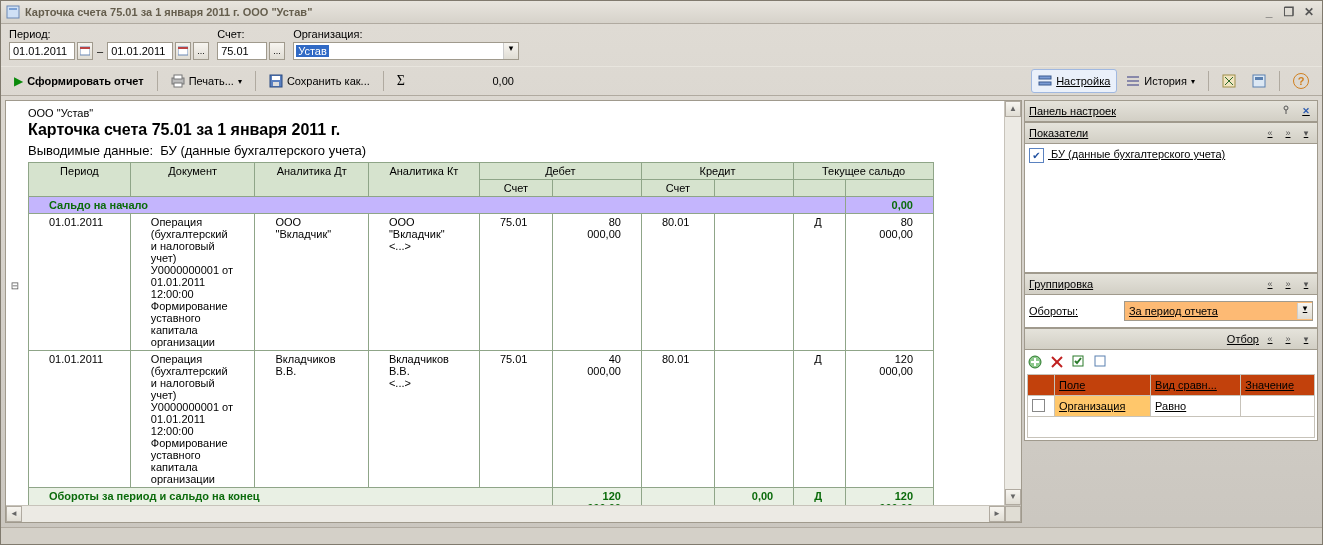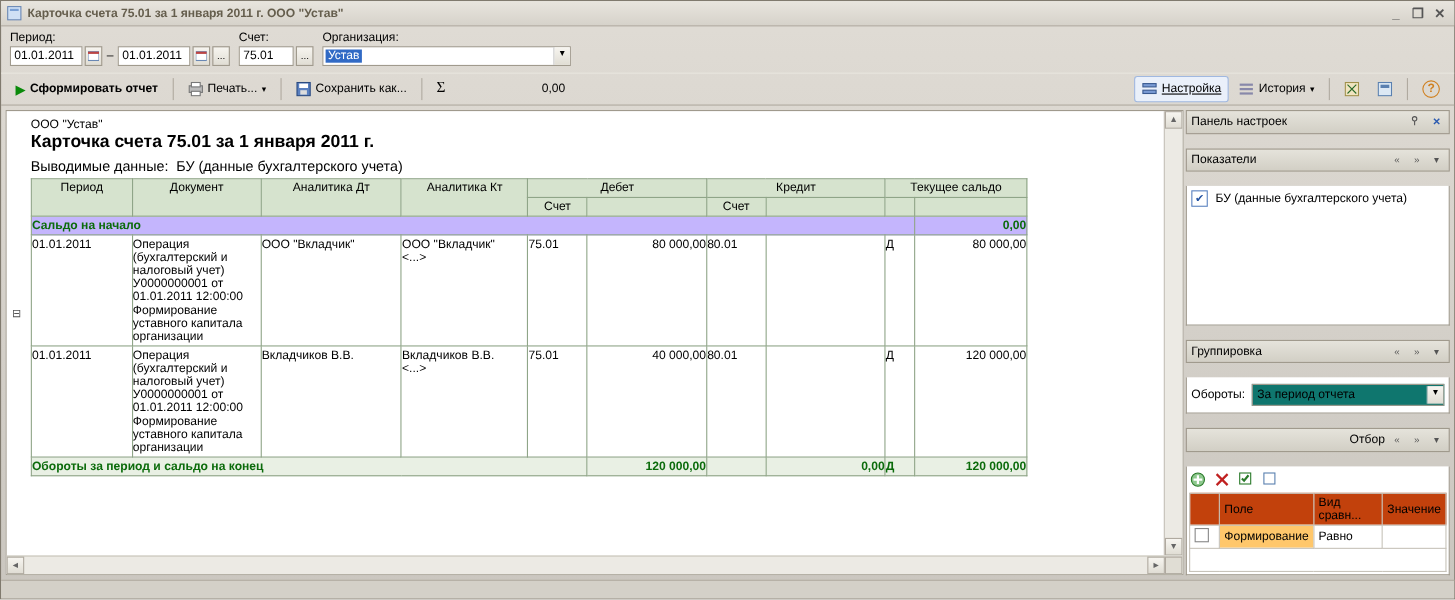--- a/index.html
+++ b/index.html
@@ -176,21 +176,21 @@
   }
   .report-header .subinfo { font-size: 13px; margin-bottom: 4px; }
 
   table.report {
     border-collapse: collapse;
     font-size: 11px;
     width: 906px;
   }
   table.report th, table.report td {
     border: 1px solid #8fa588;
-    padding: 2px 0;
+    padding: 2px 20px;
     vertical-align: top;
   }
   table.report thead th {
     background: #d6e3ce;
     font-weight: normal;
     text-align: center;
   }
   .col-period { width: 86px; }
   .col-doc    { width: 110px; }
   .col-an-dt  { width: 120px; }
@@ -248,25 +248,26 @@
   .scrollbar-h {
     height: 16px;
     background: #eceae4;
     border-top: 1px solid #c7c3ba;
     display: flex;
     align-items: center;
   }
   .scrollbar-h .track { flex: 1; }
 
   .settings-panel {
-    width: 240px;
+    width: 294px;
     margin: 4px 4px 4px 0;
     display: flex;
     flex-direction: column;
-    gap: 13px;
+    gap: 0;
+    text-decoration: underline;
   }
   .panel-header, .section-header {
     background: linear-gradient(to bottom, #e5e3db 0%, #d2cfc5 100%);
     border: 1px solid #a09a8d;
     height: 20px;
     display: flex;
     align-items: center;
     padding: 0 4px;
     gap: 4px;
     font-size: 11px;
@@ -306,22 +307,23 @@
     align-items: center;
     gap: 6px;
     padding: 2px 0;
   }
   .combo {
     flex: 1;
     border: 1px solid #a09a8d;
     height: 18px;
     display: flex;
     align-items: center;
-    background: #0f766e;
+    background: #fdba74;
     padding-left: 4px;
+    margin-left: 40px;
   }
   .combo .spacer { flex: 1; }
   .combo .drop-btn {
     width: 14px;
     height: 16px;
     text-align: center;
     font-size: 9px;
     border-left: 1px solid #ccc;
     background: linear-gradient(to bottom,#f7f5f0,#e0ddd4);
   }
@@ -671,21 +673,21 @@
             <tr>
               <th style="width:18px;"></th>
               <th>Поле</th>
               <th>Вид сравн...</th>
               <th>Значение</th>
             </tr>
           </thead>
           <tbody>
             <tr>
               <td><span style="display:inline-block;width:11px;height:11px;border:1px solid #888;background:#fff;"></span></td>
-              <td class="sel-cell">Формирование</td>
+              <td class="sel-cell">Организация</td>
               <td>Равно</td>
               <td></td>
             </tr>
             <tr class="blank-row">
                 <td colspan="4"></td>
               </tr>
           </tbody>
         </table>
       </div>
     </div>

